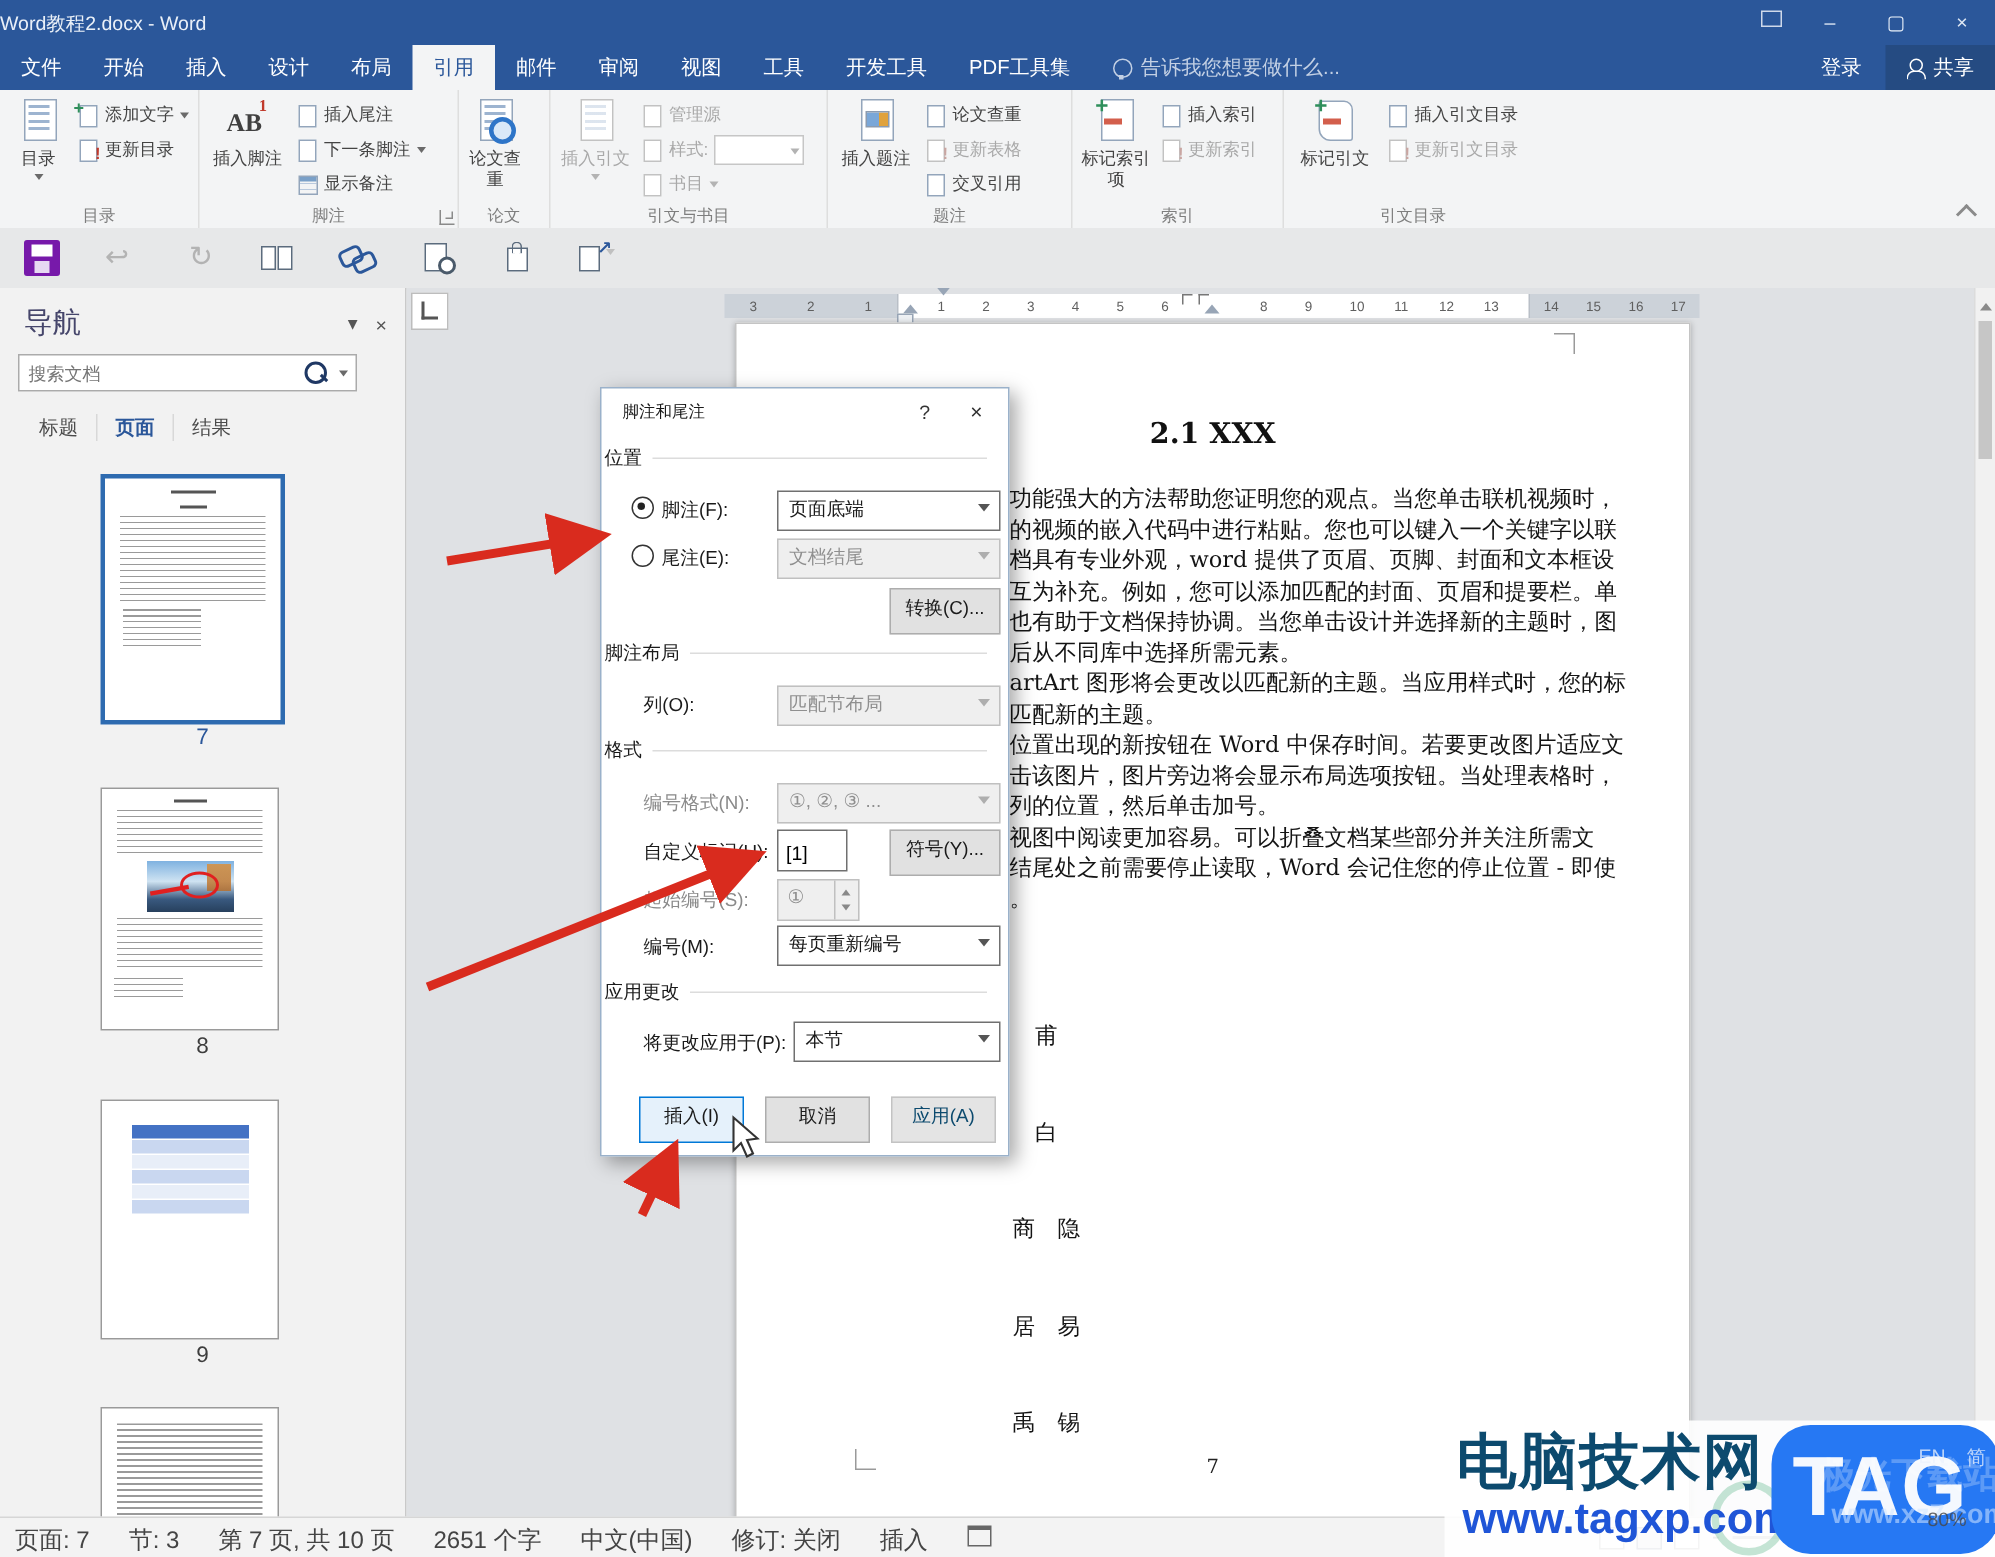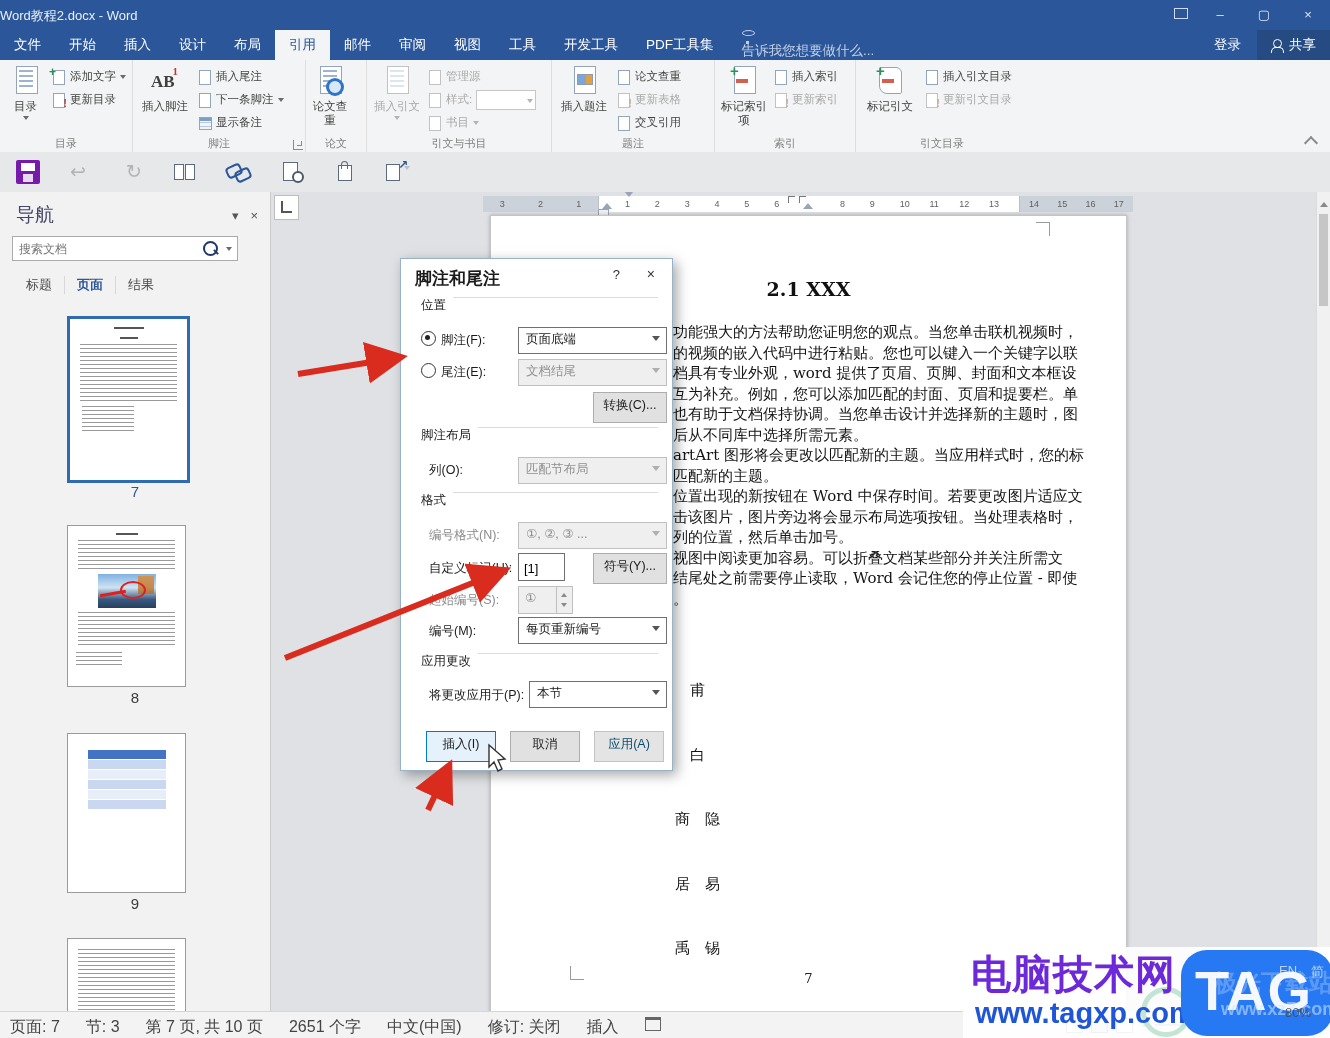--- a/index.html
+++ b/index.html
@@ -8,21 +8,21 @@
   .titlebar{position:absolute;left:0;top:0;right:0;height:30px;background:#2b579a;color:#fff;}
   .title{position:absolute;left:0;right:0;top:7px;text-align:left;font-size:13px;color:#eaf0f8;}
   .winbtns{position:absolute;right:0;top:0;display:flex;height:30px;}
   .winbtn{width:44px;text-align:center;line-height:30px;font-size:13px;color:#dfe8f4;}
   .ribopt{width:34px;line-height:30px;text-align:center;color:#dfe8f4;font-size:11px;}
   .ribopt i{display:inline-block;width:12px;height:9px;border:1px solid #cfd9ea;position:relative;}
   
   .menubar{position:absolute;left:0;top:30px;right:0;height:30px;background:#2b579a;display:flex;align-items:stretch;color:#fff;font-size:13.5px;}
   .mtab{padding:0 14px;line-height:30px;white-space:nowrap;}
   .mtab.active{background:#f3f4f5;color:#2b579a;}
-  .tellme{display:flex;gap:6px;margin-left:14px;color:#c3d0e4;flex-direction:column;}
+  .tellme{display:flex;align-items:center;gap:6px;margin-left:14px;color:#c3d0e4;}
   .bulb{width:11px;height:11px;border:1.5px solid #c3d0e4;border-radius:50%;position:relative;}
   .bulb::after{content:"";position:absolute;left:3px;top:10px;width:3px;height:3px;background:#c3d0e4;}
   .mright{margin-left:auto;display:flex;align-items:stretch;}
   .signin{line-height:30px;padding:0 16px;}
   .share{display:flex;align-items:center;gap:6px;background:#254b82;padding:0 14px;}
   .person{width:12px;height:12px;position:relative;}
   .person::before{content:"";position:absolute;left:2px;top:0;width:7px;height:7px;border-radius:50%;border:1.5px solid #fff;}
   .person::after{content:"";position:absolute;left:0;top:8px;width:11px;height:5px;border-radius:5px 5px 0 0;border:1.5px solid #fff;border-bottom:none;}
   
   .ribbon{position:absolute;left:0;top:60px;right:0;height:92px;background:#f3f4f5;border-bottom:1px solid #d5d5d5;display:flex;}
@@ -128,24 +128,24 @@
   .bodytext{position:absolute;left:182px;top:106px;width:420px;font-size:15px;line-height:20.5px;color:#141414;white-space:nowrap;}
   .names{position:absolute;left:184px;top:421px;font-size:15px;line-height:21.5px;color:#141414;white-space:pre;}
   .pageno{position:absolute;left:0;right:0;top:755px;text-align:center;font-size:13px;color:#222;}
   .cm-tr{position:absolute;left:545px;top:6px;width:13px;height:13px;border-top:1px solid #9a9a9a;border-right:1px solid #9a9a9a;}
   .cm-bl{position:absolute;left:79px;top:750px;width:13px;height:13px;border-bottom:1px solid #9a9a9a;border-left:1px solid #9a9a9a;}
   .vscroll{position:absolute;right:0;top:0;bottom:0;width:13px;background:#f1f1f1;border-left:1px solid #dcdcdc;}
   .vup{position:absolute;left:3px;top:6px;width:0;height:0;border:4px solid transparent;border-bottom:5px solid #8a8a8a;}
   .vthumb{position:absolute;left:2px;top:22px;width:9px;height:92px;background:#c6c6c6;}
   
   .dialog{position:absolute;left:400px;top:258px;width:271px;height:511px;background:#fff;border:1px solid #9ab1ca;box-shadow:4px 4px 12px rgba(0,0,0,.35);z-index:40;font-size:12.5px;color:#1a1a1a;}
-  .dtitle{position:absolute;left:14px;top:8px;font-size:17px;font-weight:bold;}
+  .dtitle{position:absolute;left:14px;top:8px;font-size:11px;}
   .dhelp{position:absolute;right:52px;top:8px;font-size:13px;color:#333;}
   .dclose{position:absolute;right:17px;top:7px;font-size:14px;color:#333;}
-  .sect{position:absolute;display:flex;gap:7px;left:20px;right:14px;}
+  .sect{position:absolute;display:flex;align-items:center;gap:7px;left:2px;right:14px;}
   .sect .ln{flex:1;height:1px;background:#dcdcdc;}
   .dlab{position:absolute;white-space:nowrap;}
   .glab{color:#8a8a8a;}
   .dd{position:absolute;height:22px;border:1px solid #707070;background:#fff;padding:3px 20px 0 7px;white-space:nowrap;overflow:hidden;}
   .dd .ddtri{position:absolute;right:6px;top:8px;width:0;height:0;border:4px solid transparent;border-top:5px solid #555;}
   .dd.dis{border-color:#c0c0c0;background:#efefef;color:#8f8f8f;}
   .dd.dis .ddtri{border-top-color:#aeaeae;}
   .dbtn{position:absolute;height:25px;background:#e1e1e1;border:1px solid #adadad;text-align:center;padding-top:4px;color:#1a1a1a;}
   .dbtn.dis{color:#0c4a6e;border-color:#c3c3c3;background:#e4e4e4;}
   .dbtn.primary{background:#e5f1fb;border:1px solid #0078d7;}
@@ -163,21 +163,21 @@
   .sitems{position:absolute;left:10px;top:5px;display:flex;gap:26px;white-space:nowrap;}
   .proof{display:inline-block;width:14px;height:12px;border:1px solid #666;background:linear-gradient(#666 0 2px,transparent 2px);vertical-align:middle;}
   .sright{position:absolute;right:8px;top:4px;display:flex;align-items:center;gap:8px;color:#555;}
   .vicon{width:15px;height:13px;border:1px solid #8a8a8a;background:#fdfdfd;}
   .vicon.act{background:#cfd6de;border-color:#5a6b80;}
   .ztrack{width:110px;height:2px;background:#9a9a9a;position:relative;}
   .zthumb{position:absolute;left:38px;top:-5px;width:4px;height:12px;background:#666;}
   
   .wm{position:absolute;left:963px;top:947px;width:367px;height:91px;z-index:80;}
   .wmbg{position:absolute;inset:0;background:rgba(255,255,255,.9);}
-  .wmsite{position:absolute;left:8px;top:0px;font-size:40px;font-weight:bold;color:#6d28d9;letter-spacing:1px;}
+  .wmsite{position:absolute;left:8px;top:0px;font-size:40px;font-weight:bold;color:#0c4a6e;letter-spacing:1px;}
   .wmurl{position:absolute;left:12px;top:50px;font-size:29px;font-weight:bold;color:#1f55d7;}
   .wmring{position:absolute;left:178px;top:40px;width:40px;height:40px;border:5px solid rgba(110,190,150,.4);border-radius:50%;}
   .wmlogo{position:absolute;left:218px;top:3px;width:152px;height:86px;background:#2678f3;border-radius:26px;}
   .wmtag{position:absolute;left:14px;top:8px;font-size:56px;font-weight:bold;color:#f4f8fe;letter-spacing:1px;}
   .wm2{position:absolute;left:250px;top:20px;font-size:24px;font-weight:bold;color:rgba(255,255,255,.25);white-space:nowrap;}
   .wm2url{position:absolute;left:258px;top:52px;font-size:18px;font-weight:bold;color:rgba(210,230,255,.55);white-space:nowrap;}
   .wmzoom{position:absolute;left:322px;top:58px;font-size:13px;color:rgba(70,70,70,.8);}
   .wmlang{position:absolute;left:316px;top:16px;font-size:13px;color:rgba(235,242,252,.75);}
   .wmlang2{position:absolute;left:348px;top:16px;font-size:13px;color:rgba(235,242,252,.75);}
 </style>

